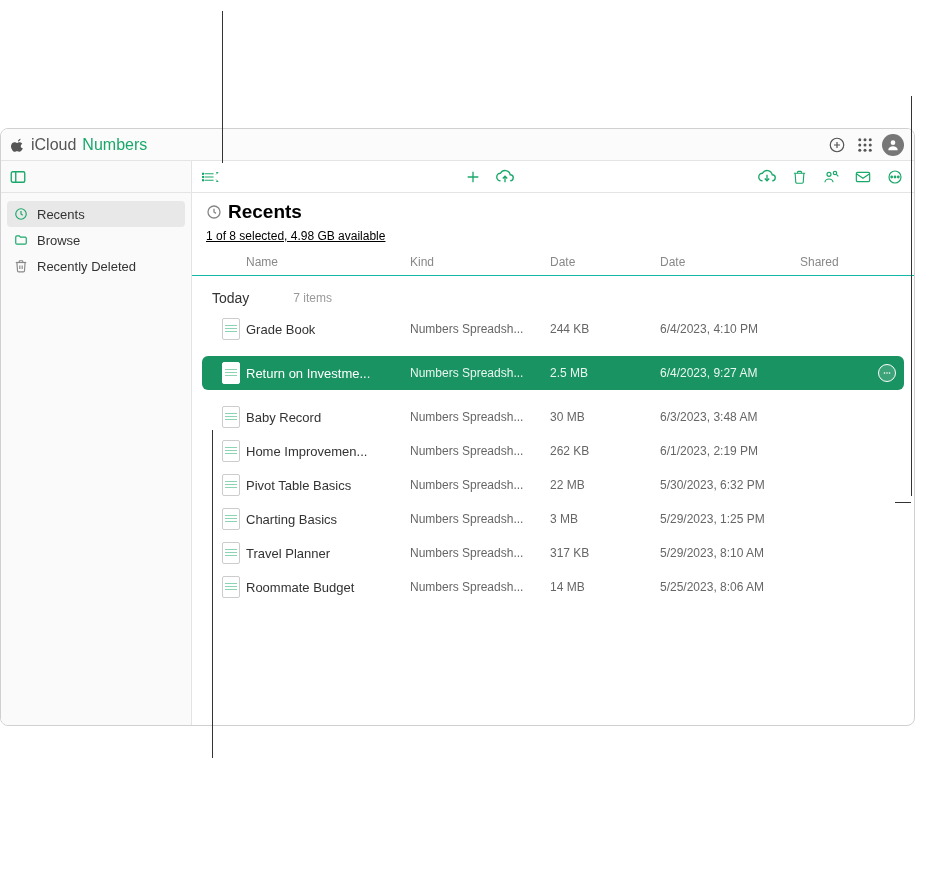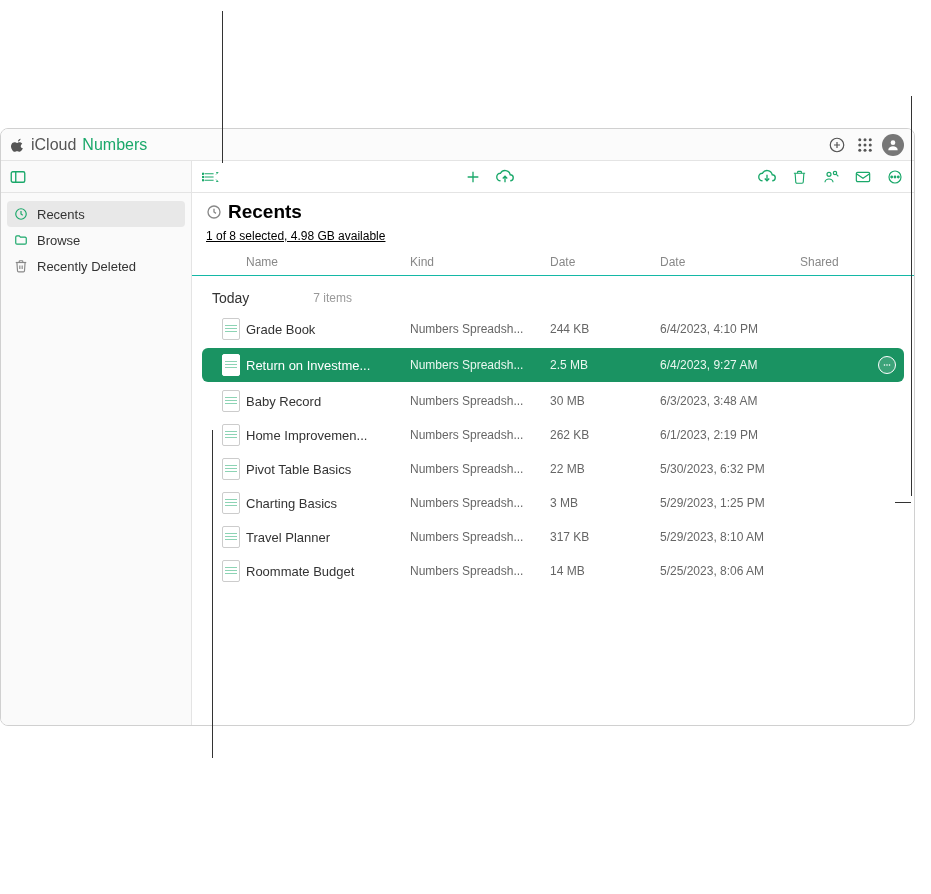--- a/index.html
+++ b/index.html
@@ -111,21 +111,21 @@
     display: grid;
     grid-template-columns: 40px 1fr 140px 110px 140px 100px;
     padding: 6px 14px;
     border-bottom: 1px solid #14b8a6;
     font-size: 12px;
     color:#888;
   }
   .columns > div { overflow: hidden; text-overflow: ellipsis; white-space: nowrap; }
 
   .group-header {
-    display: flex; align-items: center; gap: 20px;
+    display: flex; align-items: center; gap: 0;
     padding: 14px 14px 6px 20px;
     font-size: 14px;
     font-weight: 500;
     color:#333;
   }
   .group-header .gh-count { font-weight: 400; color:#999; font-size: 12px; margin-left: 44px; }
 
   .row {
     display: grid;
     grid-template-columns: 40px 1fr 140px 110px 140px 100px;
@@ -149,21 +149,21 @@
     left:2px; right:2px; top:6px; bottom:6px;
     background: repeating-linear-gradient(#1aa86a, #1aa86a 1px, transparent 1px, transparent 3px);
     opacity: .5;
   }
   .row .cell { overflow: hidden; text-overflow: ellipsis; white-space: nowrap; }
   .row .kind, .row .size, .row .date, .row .shared { font-size: 12px; color:#666; }
   .row.selected {
     background: #1a9362;
     color:#fff;
     border-radius: 6px;
-    margin: 2px 10px;
+    margin: 10px 10px;
     padding: 6px 4px;
   }
   .row.selected .kind, .row.selected .size, .row.selected .date, .row.selected .shared { color:#eaf7f0; }
   .row.selected .doc-ic { border-color: #fff; background:#fff; }
   .row .more {
     position: absolute;
     right: 8px;
     top: 50%;
     transform: translateY(-50%);
     width:18px; height:18px; border-radius:50%;

